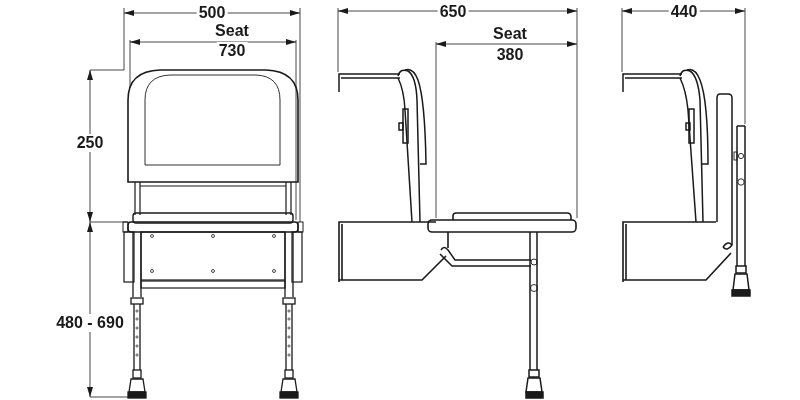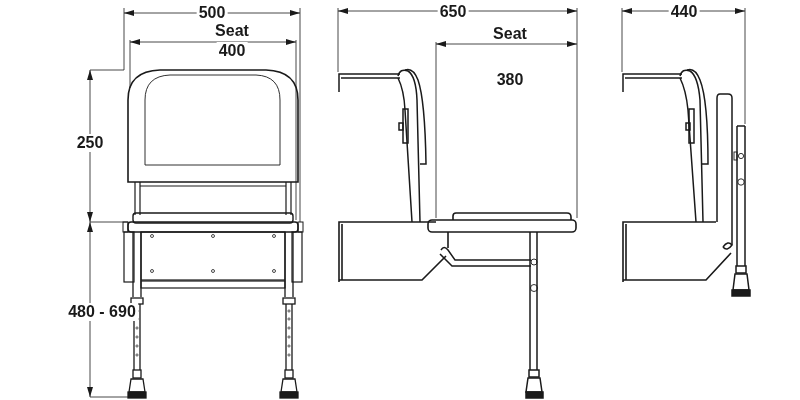--- a/index.html
+++ b/index.html
@@ -194,21 +194,21 @@
       <rect x="734" y="152" width="3" height="8" stroke-width="0.9"></rect>
       <rect x="736" y="266" width="10" height="7"></rect>
       <path d="M735,274 L747,274 L749,290 L733,290 Z"></path>
       <rect x="732" y="290" width="18" height="6" fill="#1a1a1a"></rect>
     </g>
   </g>
 </svg>
 
 <span class="lbl c" style="left:212px; top:4px;">500</span>
 <span class="lbl c" style="left:232px; top:22px;">Seat</span>
-<span class="lbl c" style="left:232px; top:42px;">400</span>
+<span class="lbl c" style="left:232px; top:42px;">730</span>
 <span class="lbl c" style="left:90px; top:134px;">250</span>
-<span class="lbl c" style="left:90px; top:303px;margin-left:12px;">480 - 690</span>
+<span class="lbl c" style="left:90px; top:314px;">480 - 690</span>
 
 <span class="lbl c" style="left:453px; top:3px;">650</span>
 <span class="lbl c" style="left:510px; top:25px;">Seat</span>
-<span class="lbl c" style="left:510px; top:46px;margin-top:25px;">380</span>
+<span class="lbl c" style="left:510px; top:46px;">380</span>
 
 <span class="lbl c" style="left:684px; top:3px;">440</span>
 
 </body></html>

